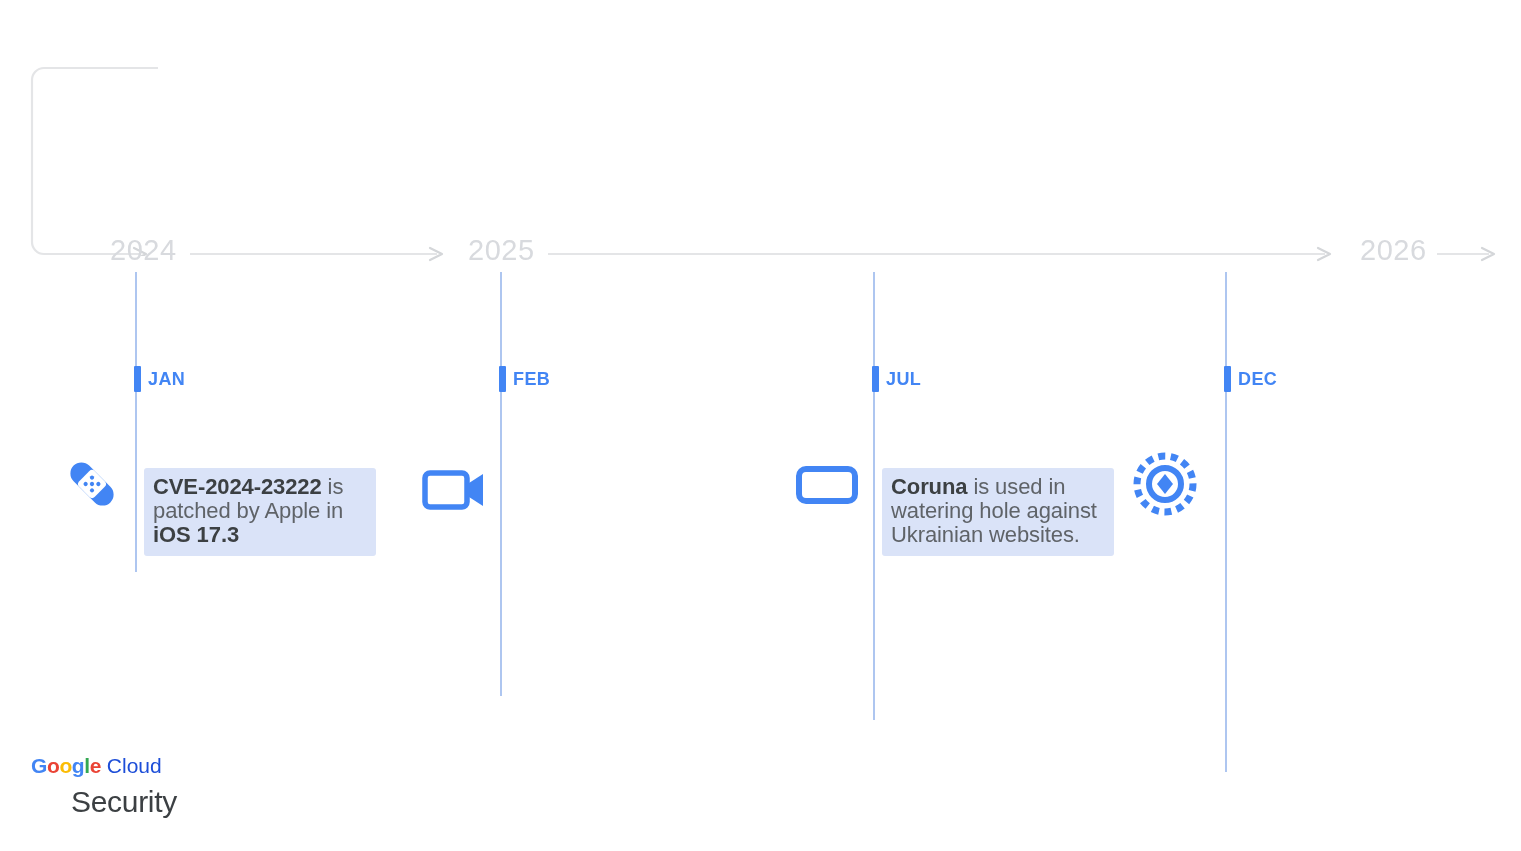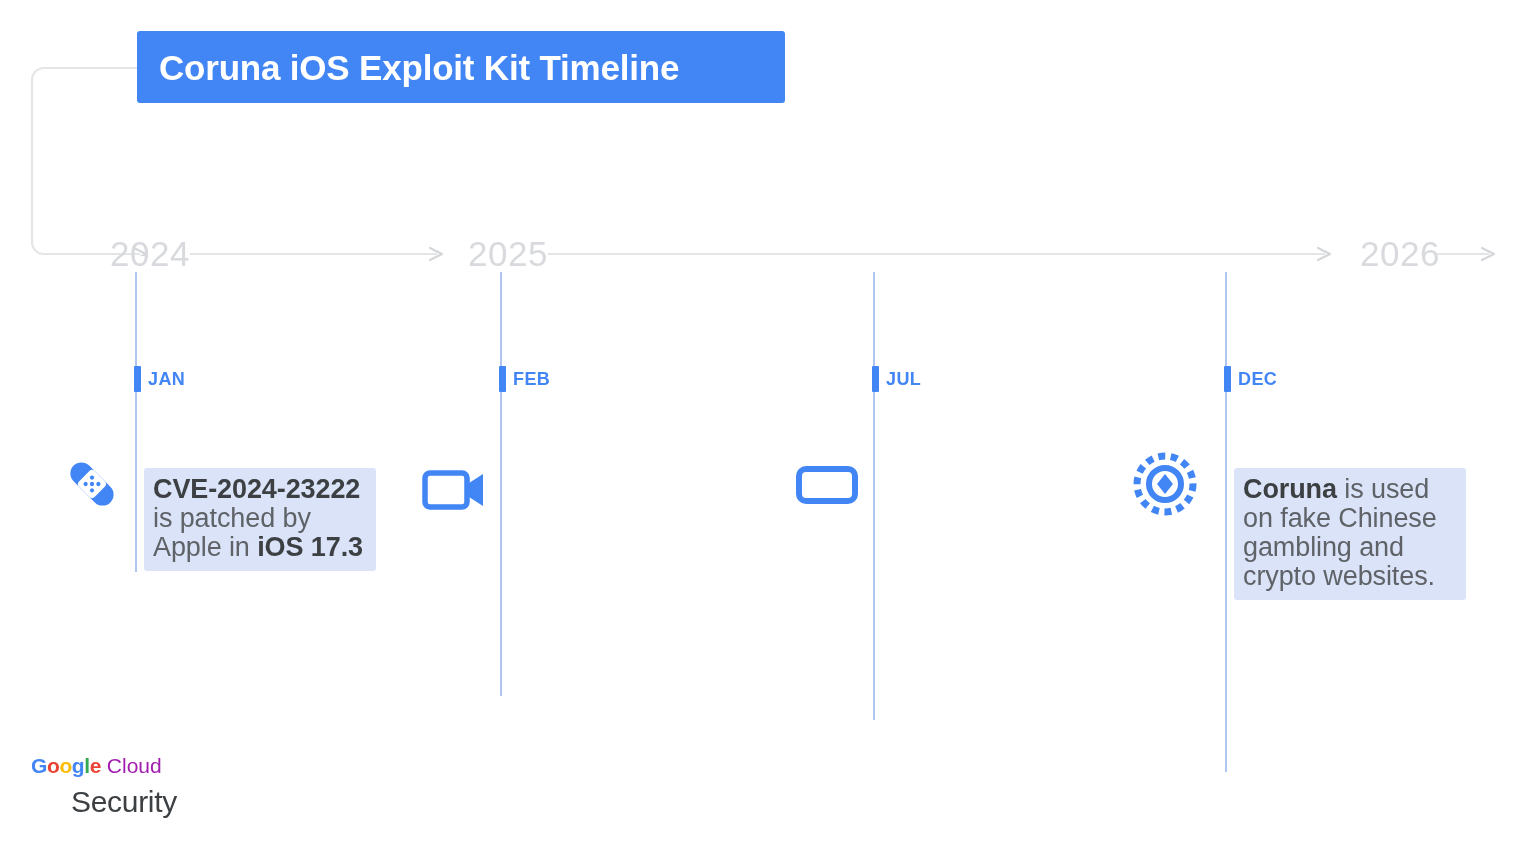--- a/index.html
+++ b/index.html
@@ -54,21 +54,21 @@
   .axis {
     position: absolute;
     left: 0;
     top: 232px;
     width: 1521px;
     height: 44px;
   }
   .year-label {
     position: absolute;
     top: 236px;
-    font-size: 35px;
+    font-size: 29px;
     color: #d8dade;
     letter-spacing: 0.5px;
     font-weight: normal;
     line-height: 1;
   }
   .year-2024 { left: 110px; }
   .year-2025 { left: 468px; text-align: center; }
   .year-2026 { left: 1360px; }
 
   
@@ -124,22 +124,22 @@
     padding: 7px 9px 9px 9px;
     box-sizing: border-box;
   }
   .block-plain {
     padding: 7px 9px 9px 9px;
     box-sizing: border-box;
   }
   .block-gap { height: 14px; }
 
   .body-text {
-    font-size: 27px;
-    line-height: 29px;
+    font-size: 22px;
+    line-height: 24px;
     color: #5f6368;
     letter-spacing: -0.1px;
   }
   .body-text b {
     color: #3c4043;
     font-weight: bold;
   }
 
   
   .logo {
@@ -151,21 +151,21 @@
     font-size: 21px;
     font-weight: bold;
     letter-spacing: -0.4px;
     line-height: 26px;
   }
   .logo-google .c-b { color: #4285f4; }
   .logo-google .c-r { color: #ea4335; }
   .logo-google .c-y { color: #fbbc05; }
   .logo-google .c-g { color: #34a853; }
   .logo-cloud {
-    color: #a21caf;
+    color: #1d4ed8;
     font-weight: normal;
     letter-spacing: 0;
   }
   .logo-security {
     font-size: 30px;
     color: #3c4043;
     font-weight: normal;
     letter-spacing: -0.3px;
     line-height: 38px;
     margin-top: 4px;
@@ -175,23 +175,20 @@
 </head>
 <body>
 
 <div id="canvas">
 
   <svg class="connector" viewBox="0 0 130 190" fill="none">
     <path d="M128 2 H14 A12 12 0 0 0 2 14 V176 A12 12 0 0 0 14 188 H110" stroke="#e4e5e7" stroke-width="2.2" fill="none"></path>
     <path d="M104 182 L116 188 L104 194" stroke="#d4d6d9" stroke-width="2.2" fill="none" stroke-linecap="round" stroke-linejoin="round"></path>
   </svg>
 
-  <div class="title-banner">
-    <div class="title-text">Coruna iOS Exploit Kit Timeline</div>
-  </div>
 
   <svg class="axis" viewBox="0 0 1521 44" fill="none">
 
     <line x1="190" y1="22" x2="437" y2="22" stroke="#e4e5e7" stroke-width="2.2"></line>
     <path d="M430 16 L442 22 L430 28" stroke="#d4d6d9" stroke-width="2.2" fill="none" stroke-linecap="round" stroke-linejoin="round"></path>
 
     <line x1="548" y1="22" x2="1325" y2="22" stroke="#e4e5e7" stroke-width="2.2"></line>
     <path d="M1318 16 L1330 22 L1318 28" stroke="#d4d6d9" stroke-width="2.2" fill="none" stroke-linecap="round" stroke-linejoin="round"></path>
 
     <line x1="1437" y1="22" x2="1489" y2="22" stroke="#e4e5e7" stroke-width="2.2"></line>
@@ -252,43 +249,43 @@
     <div class="month-marker"></div>
     <div class="month-label">JUL</div>
 
     <div class="icon-wrap" style="left:-78px; top:180px;">
       <svg viewBox="0 0 64 64" width="64" height="64">
         <rect x="4" y="17" width="56" height="32" rx="7" fill="none" stroke="#4285f4" stroke-width="6"></rect>
       </svg>
     </div>
 
     <div class="blocks">
+      <div class="block-hl">
+        <div class="body-text">
+          <b>Coruna</b><span> is used in watering hole against Ukrainian websites.</span>
+        </div>
+      </div>
       <div class="block-gap"></div>
     </div>
   </div>
 
   <div class="col" style="left:1225px;">
     <div class="stem" style="height:500px;"></div>
     <div class="month-marker"></div>
     <div class="month-label">DEC</div>
 
     <div class="icon-wrap" style="left:-92px; top:180px;">
       <svg viewBox="0 0 64 64" width="64" height="64">
         <circle cx="32" cy="32" r="28" fill="none" stroke="#4285f4" stroke-width="7" stroke-dasharray="7 5.5" stroke-linecap="butt"></circle>
         <circle cx="32" cy="32" r="16" fill="none" stroke="#4285f4" stroke-width="6"></circle>
         <path d="M32 22 L40 32 L32 42 L24 32 Z" fill="#4285f4"></path>
       </svg>
     </div>
 
     <div class="blocks">
-      <div class="block-hl">
-        <div class="body-text">
-          <b>Coruna</b><span> is used on fake Chinese gambling and crypto websites.</span>
-        </div>
-      </div>
       <div class="block-gap"></div>
     </div>
   </div>
 
   <div class="logo">
     <div class="logo-google"><span class="c-b">G</span><span class="c-r">o</span><span class="c-y">o</span><span class="c-b">g</span><span class="c-g">l</span><span class="c-r">e</span><span class="logo-cloud">&nbsp;<span>Cloud</span></span></div>
     <div class="logo-security">Security</div>
   </div>
 
 </div>

